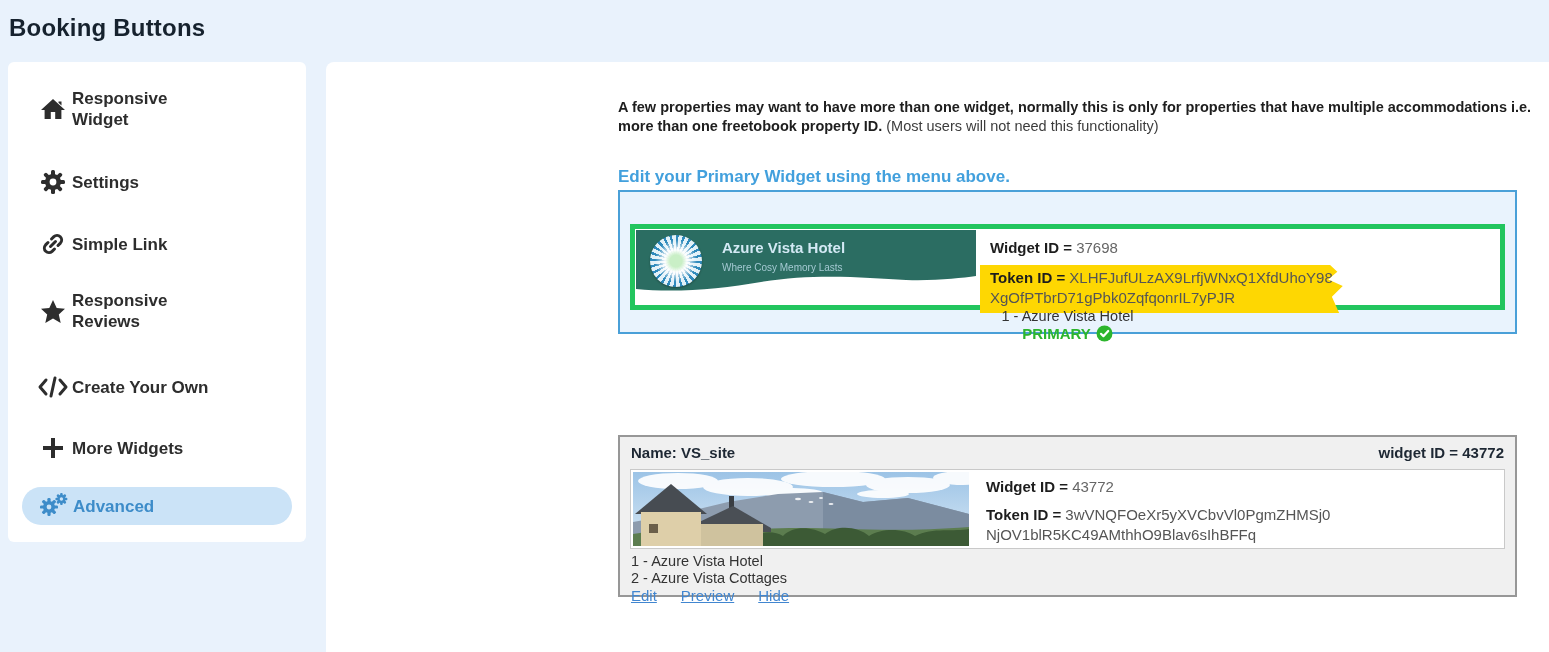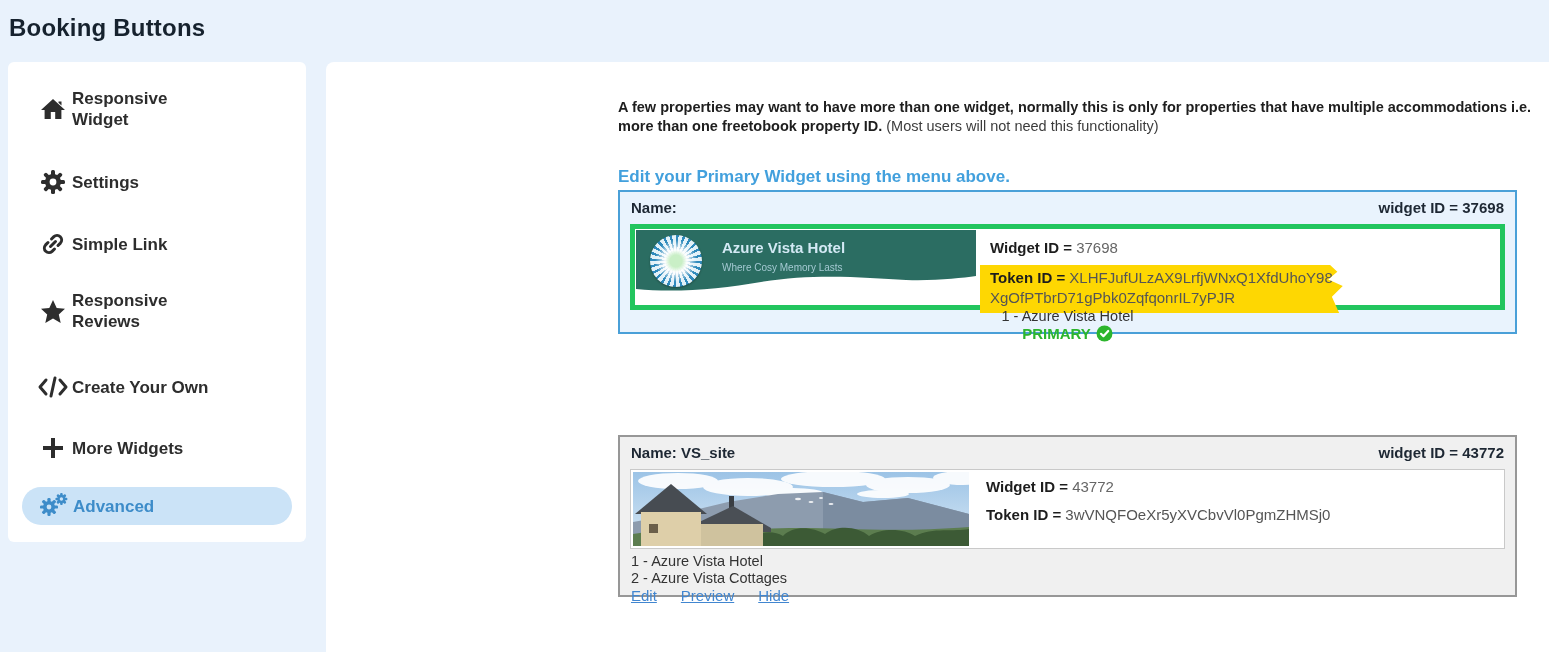--- a/index.html
+++ b/index.html
@@ -219,24 +219,20 @@
   </div>
 </nav>
 
 <main class="content">
 
   <p class="intro"><b>A few properties may want to have more than one widget, normally this is only for properties that have multiple accommodations i.e. more than one freetobook property ID.</b><span class="note"> (Most users will not need this functionality)</span></p>
 
   <h2 class="edit-heading">Edit your Primary Widget using the menu above.</h2>
 
   <section class="card card-primary">
-    <div class="card-header">
-      <span>Name:</span>
-      <span>widget ID = 37698</span>
-    </div>
 
     <div class="card-inner">
       <div class="banner">
         <span class="hotel-logo"></span>
         <span class="banner-title">Azure Vista Hotel</span>
         <span class="banner-subtitle">Where Cosy Memory Lasts</span>
         <svg class="banner-wave" viewBox="0 0 340 18" preserveAspectRatio="none">
             <path d="M0 15 C40 19 85 15 125 8 C180 -1 230 4 270 6 C300 7 325 4 340 2 L340 18 L0 18 Z" fill="#ffffff"></path>
           </svg>
       </div>
@@ -298,21 +294,21 @@
         <rect x="96" y="24" width="5" height="16" fill="#3a3e43"></rect>
         <polygon points="62,52 100,34 138,56 138,60 62,60" fill="#4a4f55"></polygon>
         <rect x="68" y="52" width="62" height="22" fill="#cfc29e"></rect>
         <polygon points="2,42 38,12 74,42" fill="#474c52"></polygon>
         <rect x="8" y="40" width="60" height="34" fill="#decfa9"></rect>
         <rect x="16" y="52" width="9" height="9" fill="#6b5f4a"></rect>
       </svg>
 
       <div class="info">
         <div class="info-row"><b>Widget ID = </b><span>43772</span></div>
-        <div class="token"><b>Token ID = </b><span>3wVNQFOeXr5yXVCbvVl0PgmZHMSj0</span><br></div>
+        <div class="token"><b>Token ID = </b><span>3wVNQFOeXr5yXVCbvVl0PgmZHMSj0</span><br><span>NjOV1blR5KC49AMthhO9Blav6sIhBFFq</span></div>
       </div>
     </div>
 
     <div class="card-footer">
       <div class="props">
         <div>1 - Azure Vista Hotel</div>
         <div>2 - Azure Vista Cottages</div>
       </div>
       <div class="footer-links">
         <a>Edit</a>

